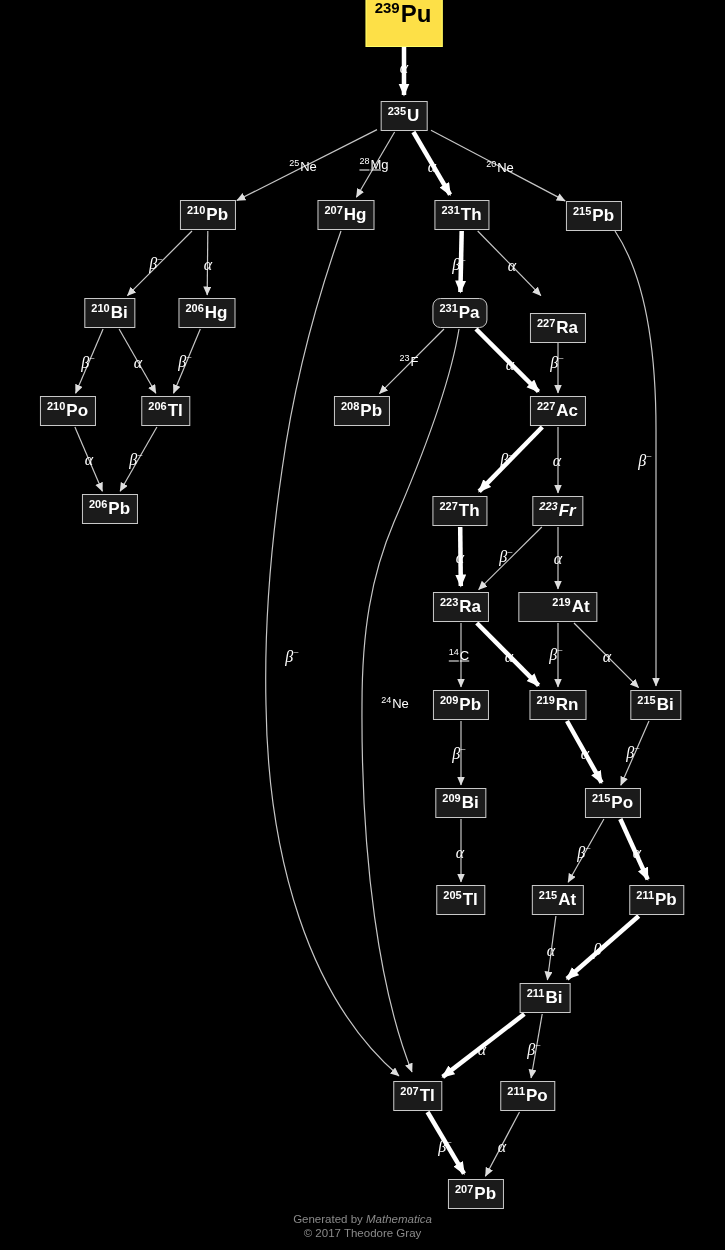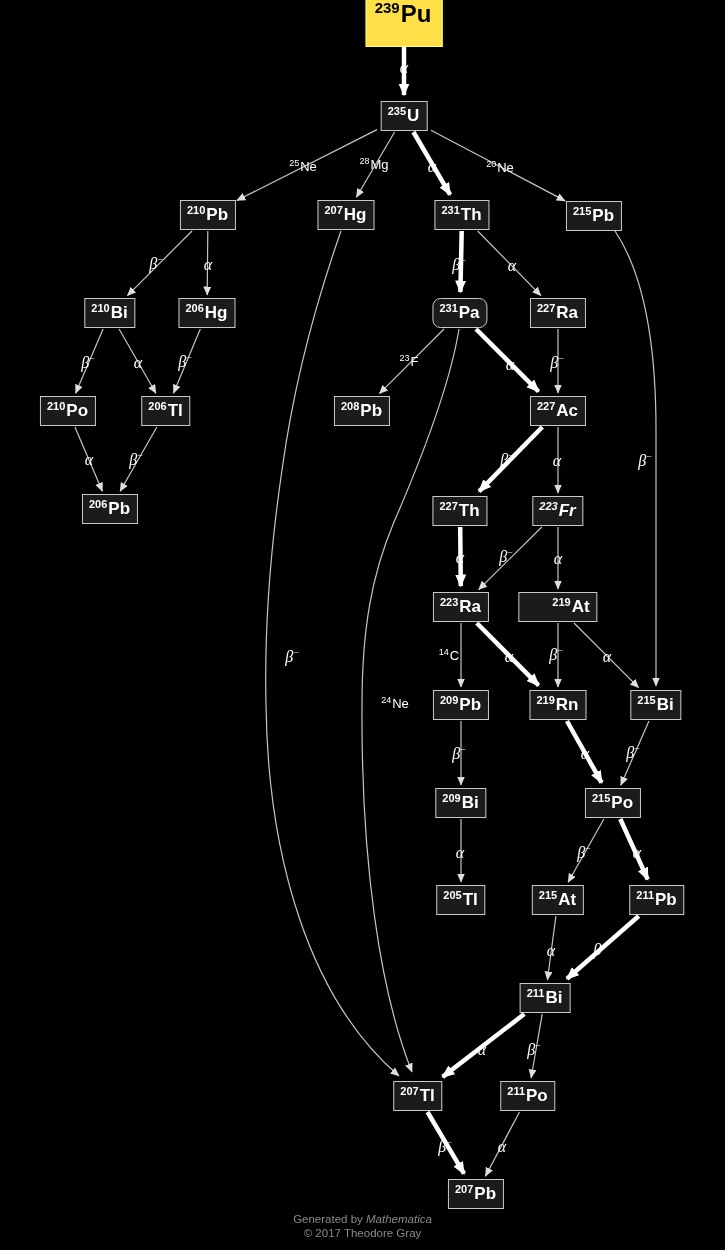--- a/index.html
+++ b/index.html
@@ -95,21 +95,21 @@
   <div id="nodes">
       <div class="node highlight" style="left: 404px; top: 21px;"><sup>239</sup><span>Pu</span></div>
       <div class="node" style="left: 404px; top: 116px;"><sup>235</sup><span>U</span></div>
       <div class="node" style="left: 208px; top: 215px;"><sup>210</sup><span>Pb</span></div>
       <div class="node" style="left: 346px; top: 215px;"><sup>207</sup><span>Hg</span></div>
       <div class="node" style="left: 462px; top: 215px;"><sup>231</sup><span>Th</span></div>
       <div class="node" style="left: 594px; top: 216px;"><sup>215</sup><span>Pb</span></div>
       <div class="node" style="left: 110px; top: 313px;"><sup>210</sup><span>Bi</span></div>
       <div class="node" style="left: 207px; top: 313px;"><sup>206</sup><span>Hg</span></div>
       <div class="node" style="left: 460px; top: 313px; border-radius: 8px;"><sup>231</sup><span>Pa</span></div>
-      <div class="node" style="left: 558px; top: 313px;"><sup>227</sup><span>Ra</span></div>
+      <div class="node" style="left: 558px; top: 328px;"><sup>227</sup><span>Ra</span></div>
       <div class="node" style="left: 68px; top: 411px;"><sup>210</sup><span>Po</span></div>
       <div class="node" style="left: 166px; top: 411px;"><sup>206</sup><span>Tl</span></div>
       <div class="node" style="left: 362px; top: 411px;"><sup>208</sup><span>Pb</span></div>
       <div class="node" style="left: 558px; top: 411px;"><sup>227</sup><span>Ac</span></div>
       <div class="node" style="left: 110px; top: 509px;"><sup>206</sup><span>Pb</span></div>
       <div class="node" style="left: 460px; top: 511px;"><sup>227</sup><span>Th</span></div>
       <div class="node" style="left: 558px; top: 511px; font-style: italic;"><sup>223</sup><span>Fr</span></div>
       <div class="node" style="left: 461px; top: 607px;"><sup>223</sup><span>Ra</span></div>
       <div class="node" style="left: 558px; top: 607px; padding-left: 33px;"><sup>219</sup><span>At</span></div>
       <div class="node" style="left: 461px; top: 705px;"><sup>209</sup><span>Pb</span></div>
@@ -121,41 +121,41 @@
       <div class="node" style="left: 558px; top: 900px;"><sup>215</sup><span>At</span></div>
       <div class="node" style="left: 657px; top: 900px;"><sup>211</sup><span>Pb</span></div>
       <div class="node" style="left: 545px; top: 998px;"><sup>211</sup><span>Bi</span></div>
       <div class="node" style="left: 418px; top: 1096px;"><sup>207</sup><span>Tl</span></div>
       <div class="node" style="left: 528px; top: 1096px;"><sup>211</sup><span>Po</span></div>
       <div class="node" style="left: 476px; top: 1194px;"><sup>207</sup><span>Pb</span></div>
     </div>
   <div id="labels">
       <div class="decay-label greek" style="left: 404px; top: 68px;"><i>α</i></div>
       <div class="decay-label cluster" style="left: 303px; top: 166px;"><sup>25</sup>Ne</div>
-      <div class="decay-label cluster" style="left: 374px; top: 164px;"><sup>28</sup>Mg</div>
+      <div class="decay-label cluster" style="left: 374px; top: 164px; text-decoration: underline;"><sup>28</sup>Mg</div>
       <div class="decay-label greek" style="left: 432px; top: 167px;"><i>α</i></div>
       <div class="decay-label cluster" style="left: 500px; top: 167px;"><sup>20</sup>Ne</div>
       <div class="decay-label greek" style="left: 156px; top: 264px;"><i>β</i><sup>−</sup></div>
       <div class="decay-label greek" style="left: 208px; top: 265px;"><i>α</i></div>
       <div class="decay-label greek" style="left: 88px; top: 363px;"><i>β</i><sup>−</sup></div>
       <div class="decay-label greek" style="left: 138px; top: 363px;"><i>α</i></div>
       <div class="decay-label greek" style="left: 185px; top: 362px;"><i>β</i><sup>−</sup></div>
       <div class="decay-label greek" style="left: 89px; top: 460px;"><i>α</i></div>
       <div class="decay-label greek" style="left: 136px; top: 460px;"><i>β</i><sup>−</sup></div>
       <div class="decay-label greek" style="left: 459px; top: 265px;"><i>β</i><sup>−</sup></div>
       <div class="decay-label greek" style="left: 512px; top: 266px;"><i>α</i></div>
       <div class="decay-label cluster" style="left: 409px; top: 361px;"><sup>23</sup>F</div>
       <div class="decay-label greek" style="left: 510px; top: 365px;"><i>α</i></div>
       <div class="decay-label greek" style="left: 557px; top: 363px;"><i>β</i><sup>−</sup></div>
       <div class="decay-label greek" style="left: 507px; top: 460px;"><i>β</i><sup>−</sup></div>
       <div class="decay-label greek" style="left: 557px; top: 461px;"><i>α</i></div>
       <div class="decay-label greek" style="left: 460px; top: 558px;"><i>α</i></div>
       <div class="decay-label greek" style="left: 506px; top: 557px;"><i>β</i><sup>−</sup></div>
       <div class="decay-label greek" style="left: 558px; top: 559px;"><i>α</i></div>
-      <div class="decay-label cluster" style="left: 449px; top: 655px;"><sup>14</sup>C</div>
+      <div class="decay-label cluster" style="left: 459px; top: 655px; text-decoration: underline;"><sup>14</sup>C</div>
       <div class="decay-label greek" style="left: 509px; top: 657px;"><i>α</i></div>
       <div class="decay-label greek" style="left: 556px; top: 655px;"><i>β</i><sup>−</sup></div>
       <div class="decay-label greek" style="left: 607px; top: 657px;"><i>α</i></div>
       <div class="decay-label greek" style="left: 645px; top: 461px;"><i>β</i><sup>−</sup></div>
       <div class="decay-label greek" style="left: 292px; top: 657px;"><i>β</i><sup>−</sup></div>
       <div class="decay-label cluster" style="left: 395px; top: 703px;"><sup>24</sup>Ne</div>
       <div class="decay-label greek" style="left: 459px; top: 754px;"><i>β</i><sup>−</sup></div>
       <div class="decay-label greek" style="left: 585px; top: 754px;"><i>α</i></div>
       <div class="decay-label greek" style="left: 633px; top: 753px;"><i>β</i><sup>−</sup></div>
       <div class="decay-label greek" style="left: 460px; top: 853px;"><i>α</i></div>

